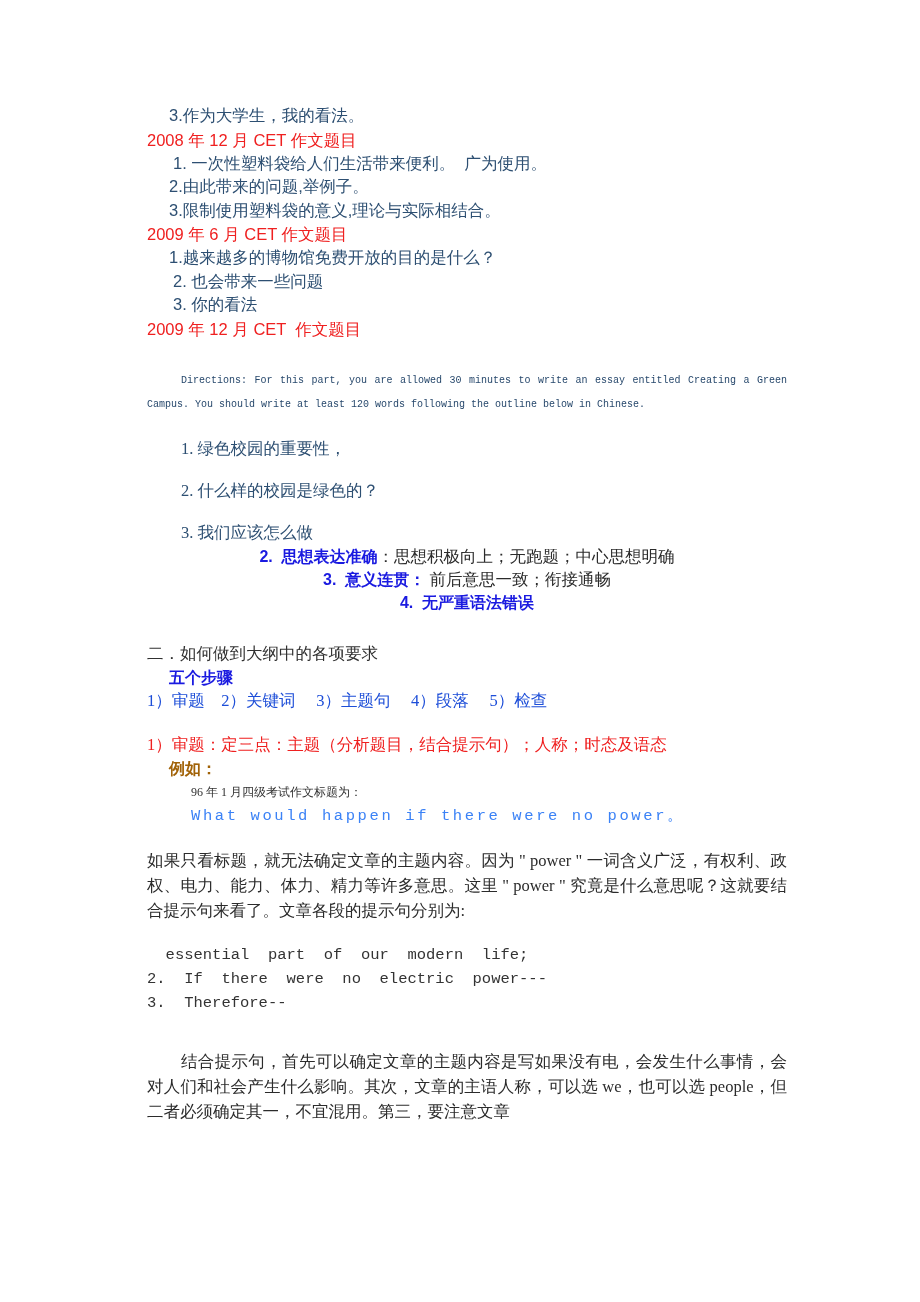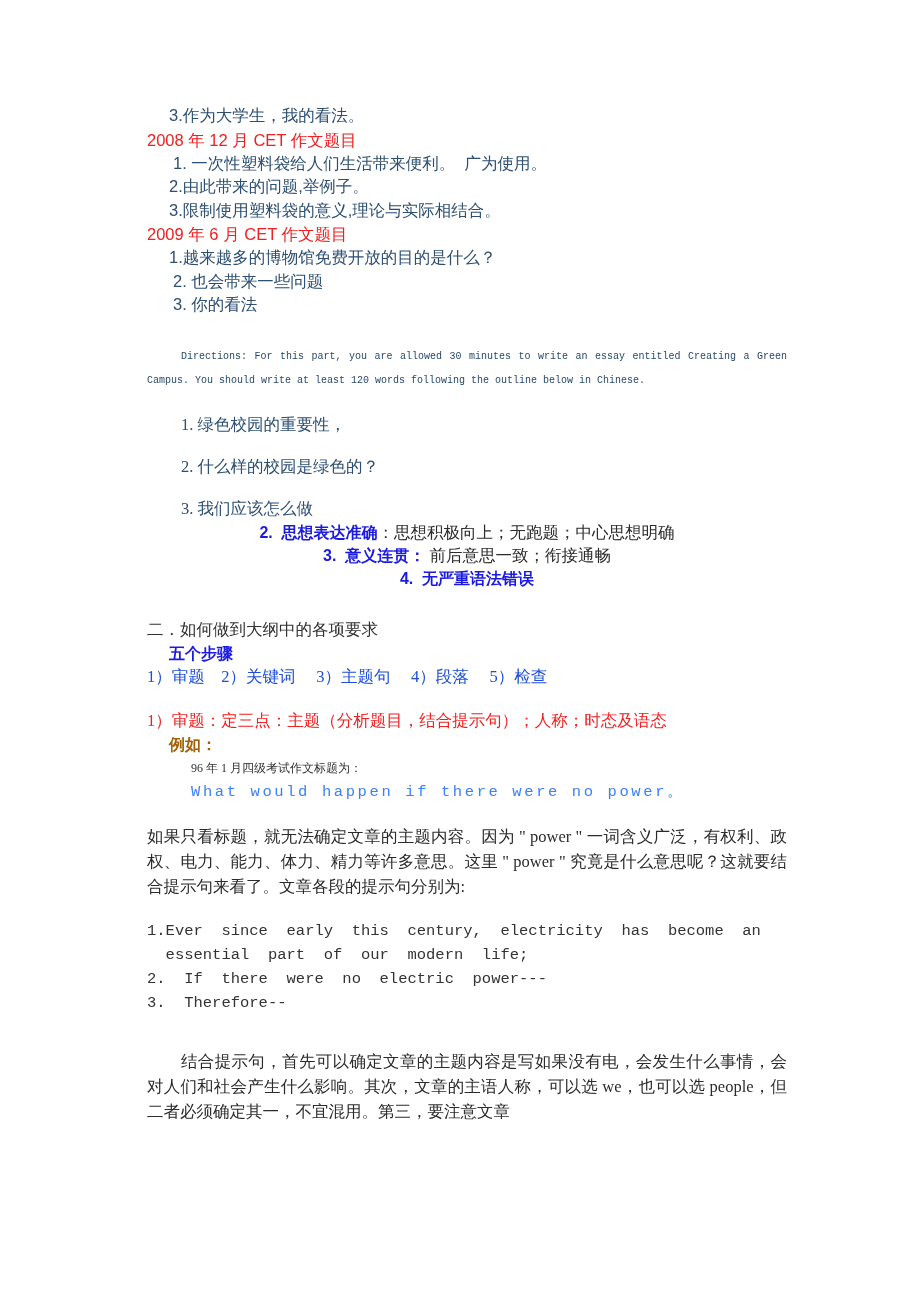--- a/index.html
+++ b/index.html
@@ -176,20 +176,21 @@
     <div class="redhead">2008 年 12 月 CET 作文题目</div>
     <div class="item ind2">1. 一次性塑料袋给人们生活带来便利。  广为使用。</div>
     <div class="item ind1">2.由此带来的问题,举例子。</div>
     <div class="item ind1">3.限制使用塑料袋的意义,理论与实际相结合。</div>
 
     <div class="redhead">2009 年 6 月 CET 作文题目</div>
     <div class="item ind1">1.越来越多的博物馆免费开放的目的是什么？</div>
     <div class="item ind2">2. 也会带来一些问题</div>
     <div class="item ind2">3. 你的看法</div>
 
+    <div class="redhead">2009 年 12 月 CET  作文题目</div>
 
     <div class="sp-28"></div>
 
     <div class="mono-blue" style="text-indent:34px; text-align:justify;">Directions: For this part, you are allowed 30 minutes to write an essay entitled Creating a Green Campus. You should write at least 120 words following the outline below in Chinese.</div>
 
     <div class="sp-20"></div>
 
     <div class="gc">1. 绿色校园的重要性，</div>
     <div class="sp-18"></div>
     <div class="gc">2. 什么样的校园是绿色的？</div>
@@ -214,21 +215,20 @@
     <div class="eg-label">例如：</div>
     <div class="sub-dark">96 年 1 月四级考试作文标题为：</div>
     <div class="mono-blue-sp sub-blue-mono">What would happen if there were no power。</div>
 
     <div class="sp-20"></div>
 
     <div class="para">如果只看标题，就无法确定文章的主题内容。因为 " power " 一词含义广泛，有权利、政权、电力、能力、体力、精力等许多意思。这里 " power " 究竟是什么意思呢？这就要结合提示句来看了。文章各段的提示句分别为:</div>
 
     <div class="sp-20"></div>
 
-    <div class="hint">1.Ever  since  early  this  century,  electricity  has  become  an</div>
     <div class="hint">  essential  part  of  our  modern  life;</div>
     <div class="hint">2.  If  there  were  no  electric  power---</div>
     <div class="hint">3.  Therefore--</div>
 
     <div class="sp-20"></div>
 
     <div class="para indent">结合提示句，首先可以确定文章的主题内容是写如果没有电，会发生什么事情，会对人们和社会产生什么影响。其次，文章的主语人称，可以选 we，也可以选 people，但二者必须确定其一，不宜混用。第三，要注意文章</div>
 
   </div>
 </div>

